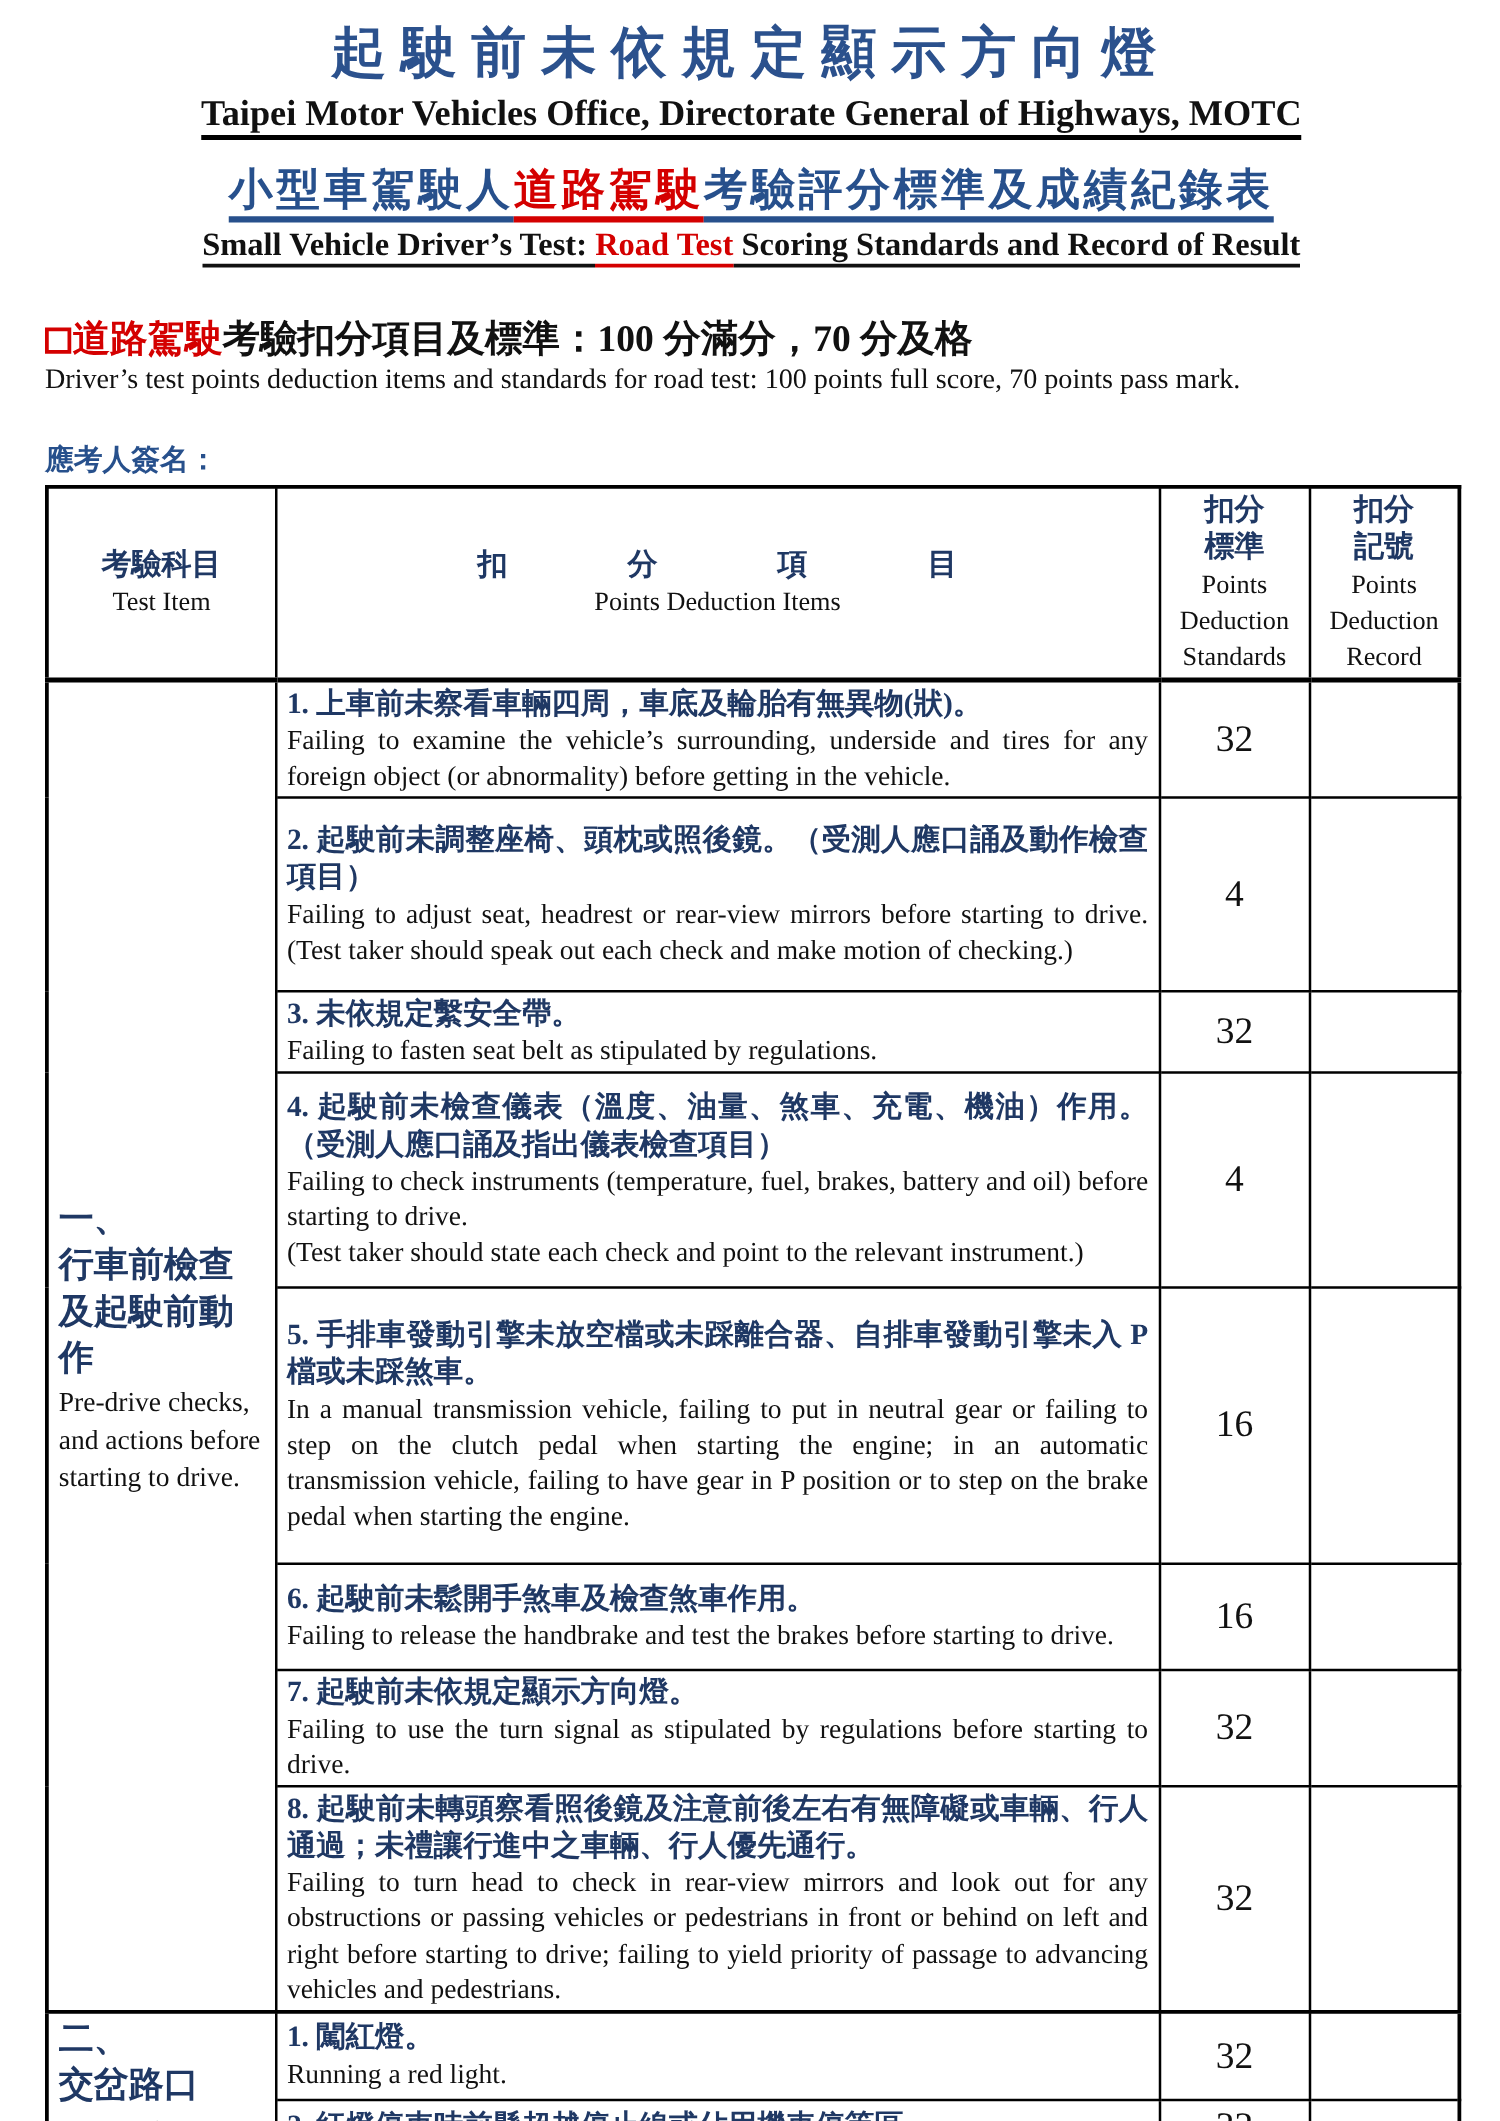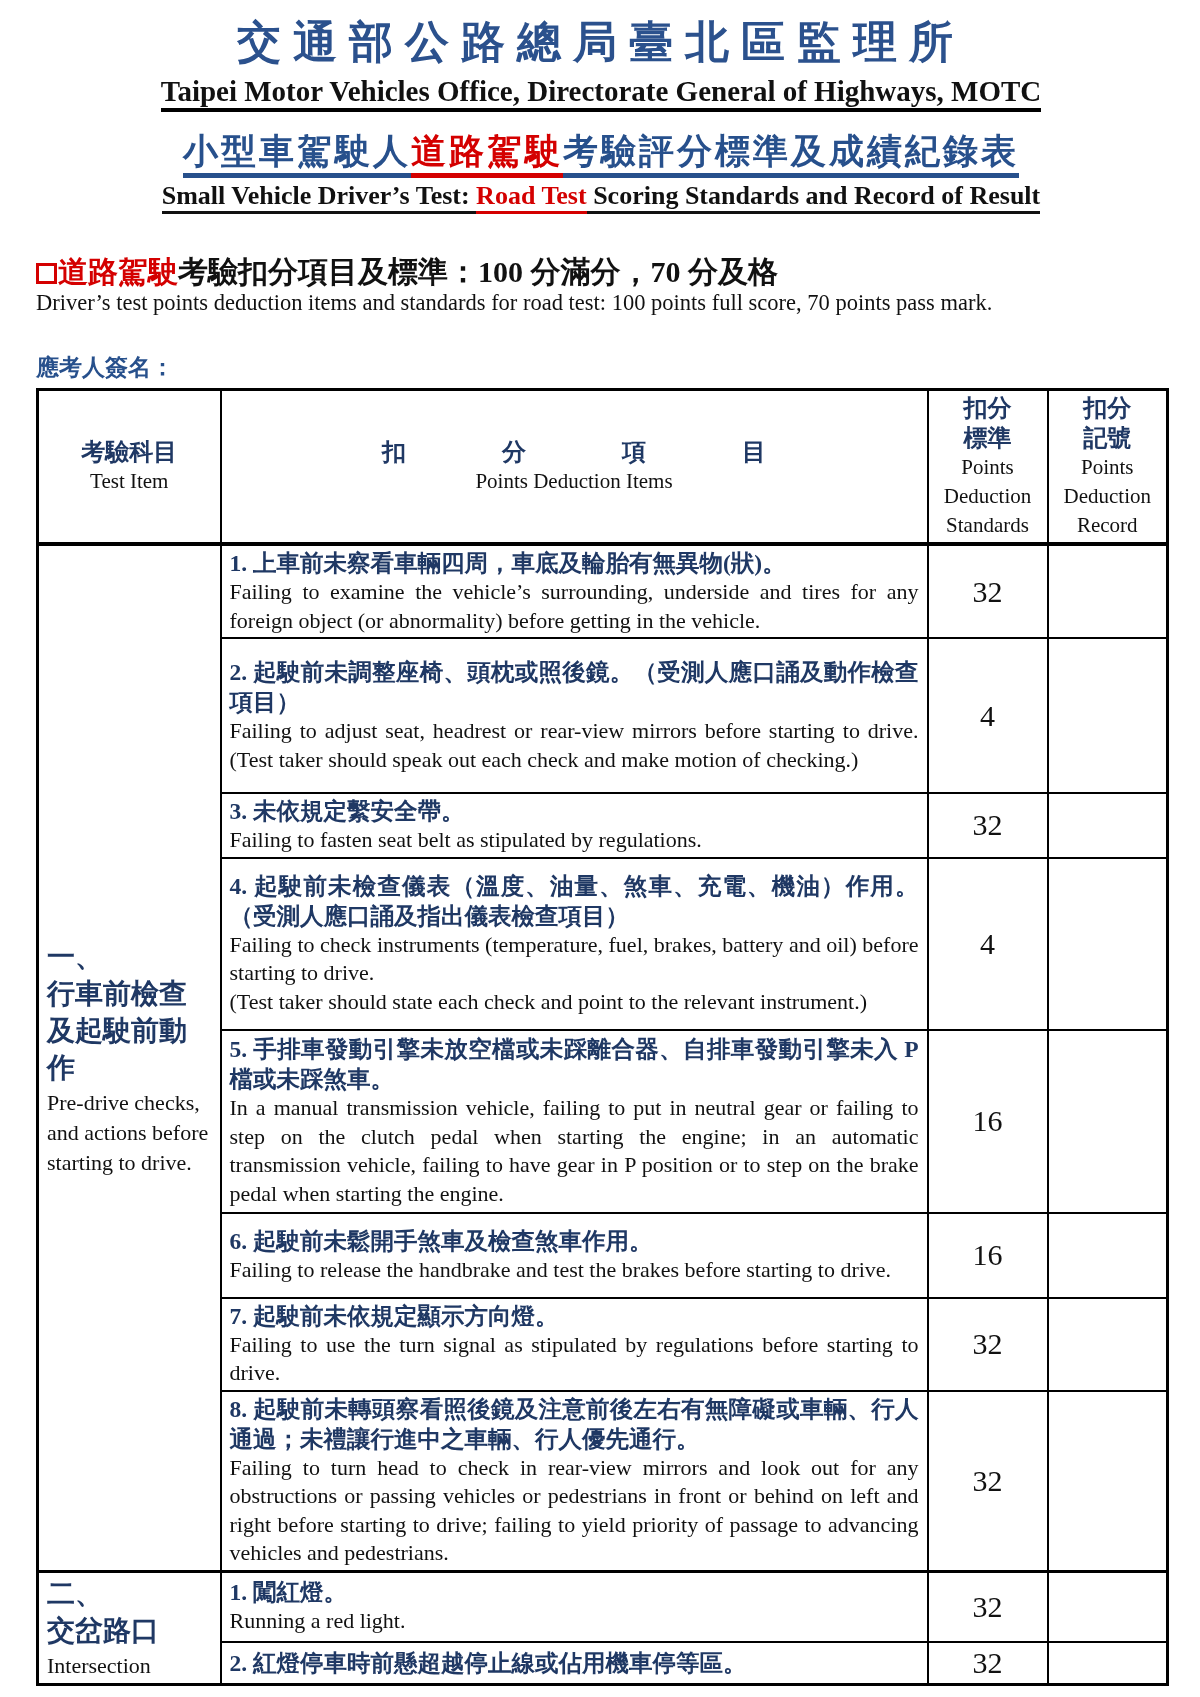--- a/index.html
+++ b/index.html
@@ -65,21 +65,21 @@
   .item-zh { color: #1F3864; font-size: 23.5px; line-height: 30px; font-weight: bold; text-align: justify; }
   .item-en { font-size: 22px; line-height: 28.5px; text-align: justify; }
   .points { text-align: center; font-size: 30px; vertical-align: middle; }
   .record { }
 </style>
 </head>
 <body>
 
 <div class="page">
 
-  <div class="title-zh">交通部公路總局臺北區監理所</div>
+  <div class="title-zh">起駛前未依規定顯示方向燈</div>
 
   <div class="title-en">
     <span class="u">Taipei Motor Vehicles Office, Directorate General of Highways, MOTC</span>
   </div>
 
   <div class="subtitle-zh">
     <span class="u">小型車駕駛人</span><span class="u red">道路駕駛</span><span class="u">考驗評分標準及成績紀錄表</span>
   </div>
 
   <div class="subtitle-en">
@@ -159,21 +159,21 @@
       </tr>
       <tr style="height:172px;">
         <td class="item-cell">
           <div class="item-zh">4. 起駛前未檢查儀表（溫度、油量、煞車、充電、機油）作用。（受測人應口誦及指出儀表檢查項目）</div>
           <div class="item-en">Failing to check instruments (temperature, fuel, brakes, battery and oil) before starting to drive.</div>
           <div class="item-en">(Test taker should state each check and point to the relevant instrument.)</div>
         </td>
         <td class="points">4</td>
         <td class="record"></td>
       </tr>
-      <tr style="height:183px;">
+      <tr style="height:221px;">
         <td class="item-cell">
           <div class="item-zh">5. 手排車發動引擎未放空檔或未踩離合器、自排車發動引擎未入 P 檔或未踩煞車。</div>
           <div class="item-en">In a manual transmission vehicle, failing to put in neutral gear or failing to step on the clutch pedal when starting the engine; in an automatic transmission vehicle, failing to have gear in P position or to step on the brake pedal when starting the engine.</div>
         </td>
         <td class="points">16</td>
         <td class="record"></td>
       </tr>
       <tr style="height:85px;">
         <td class="item-cell">
           <div class="item-zh">6. 起駛前未鬆開手煞車及檢查煞車作用。</div>

